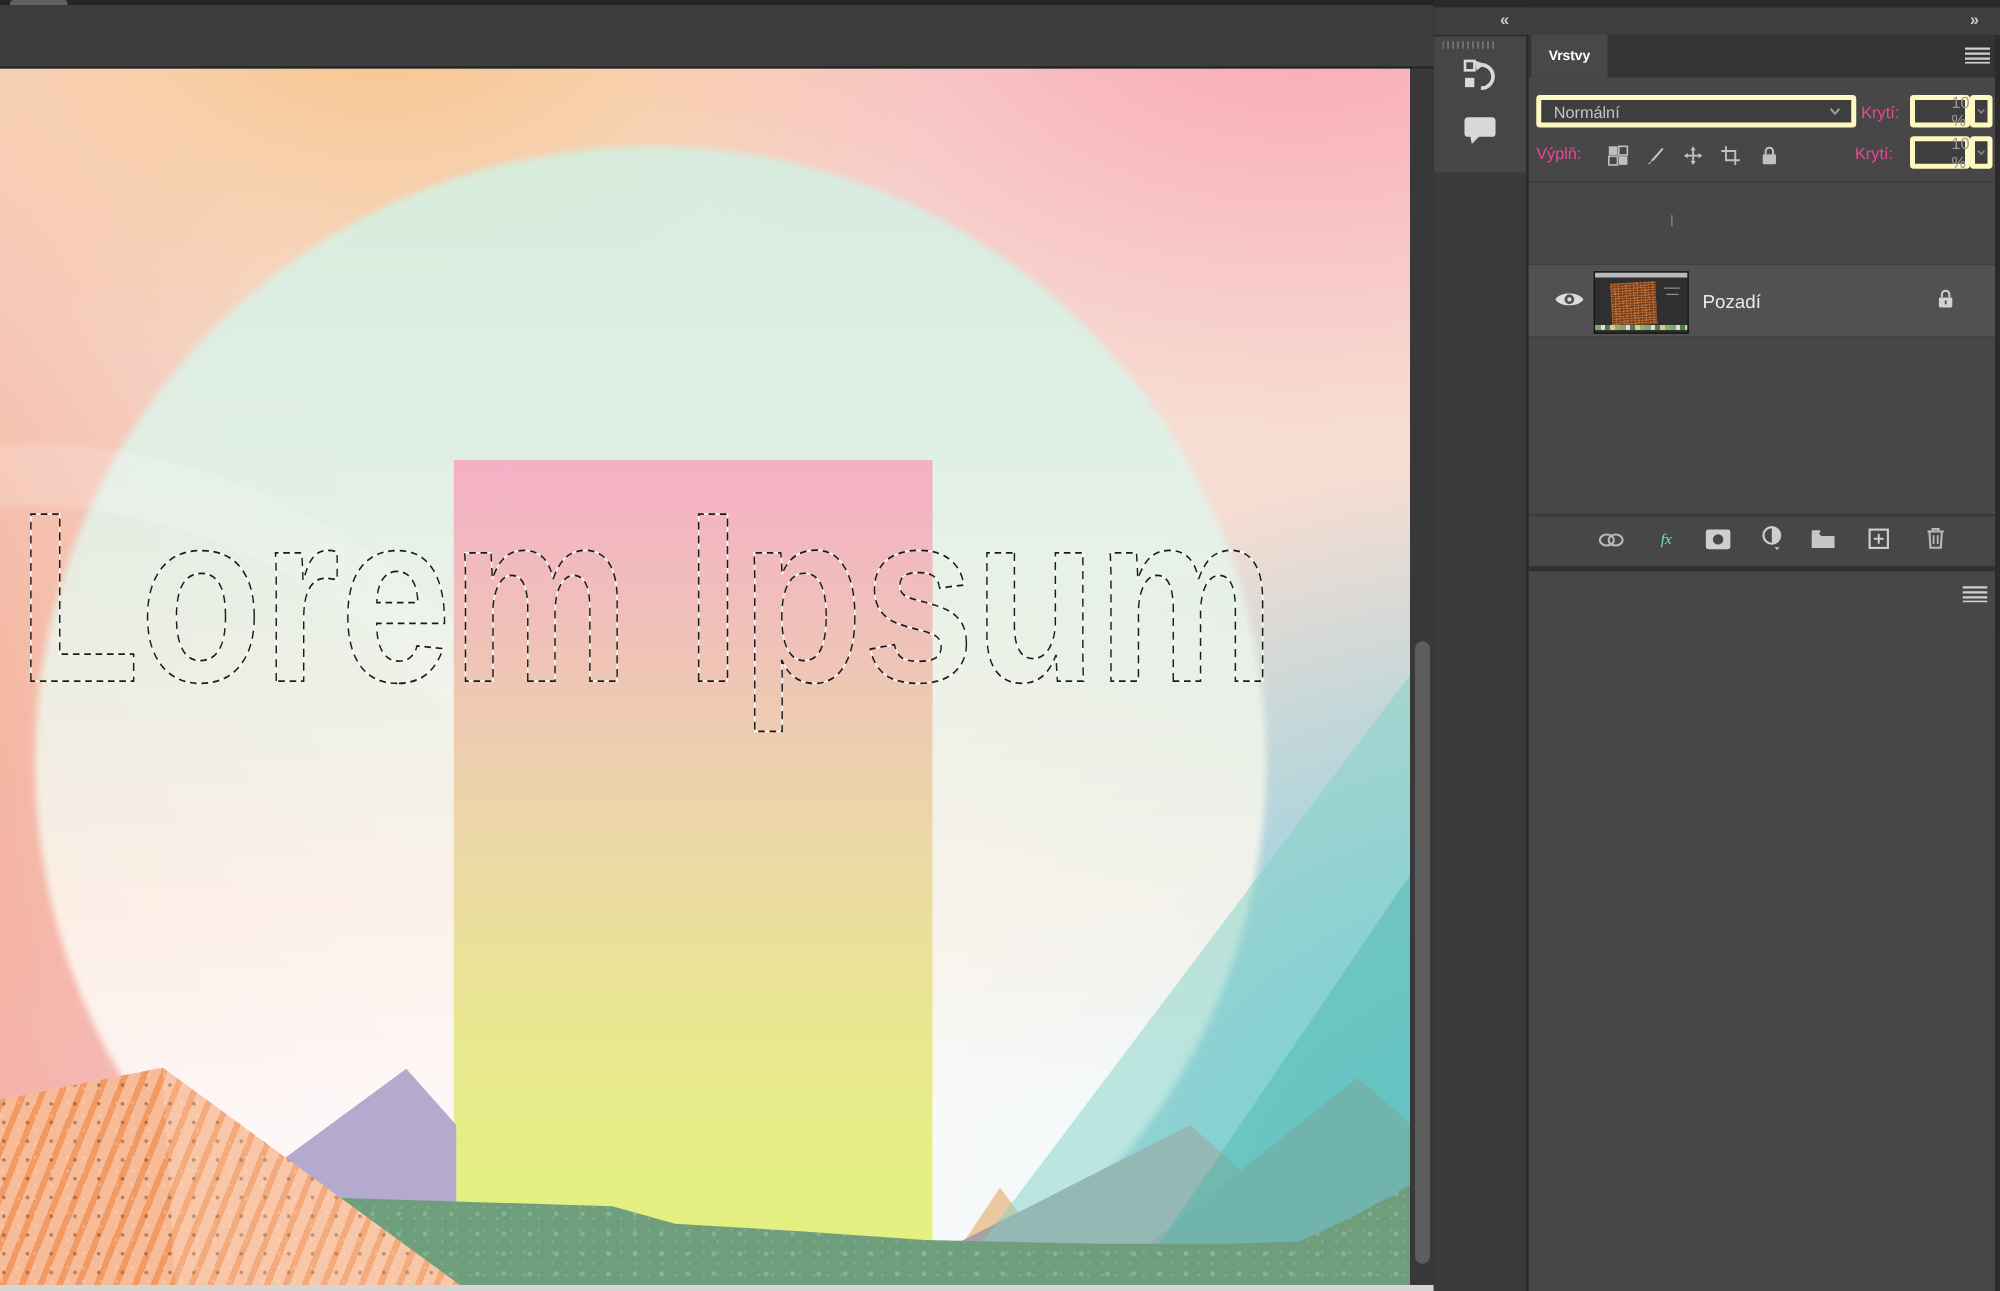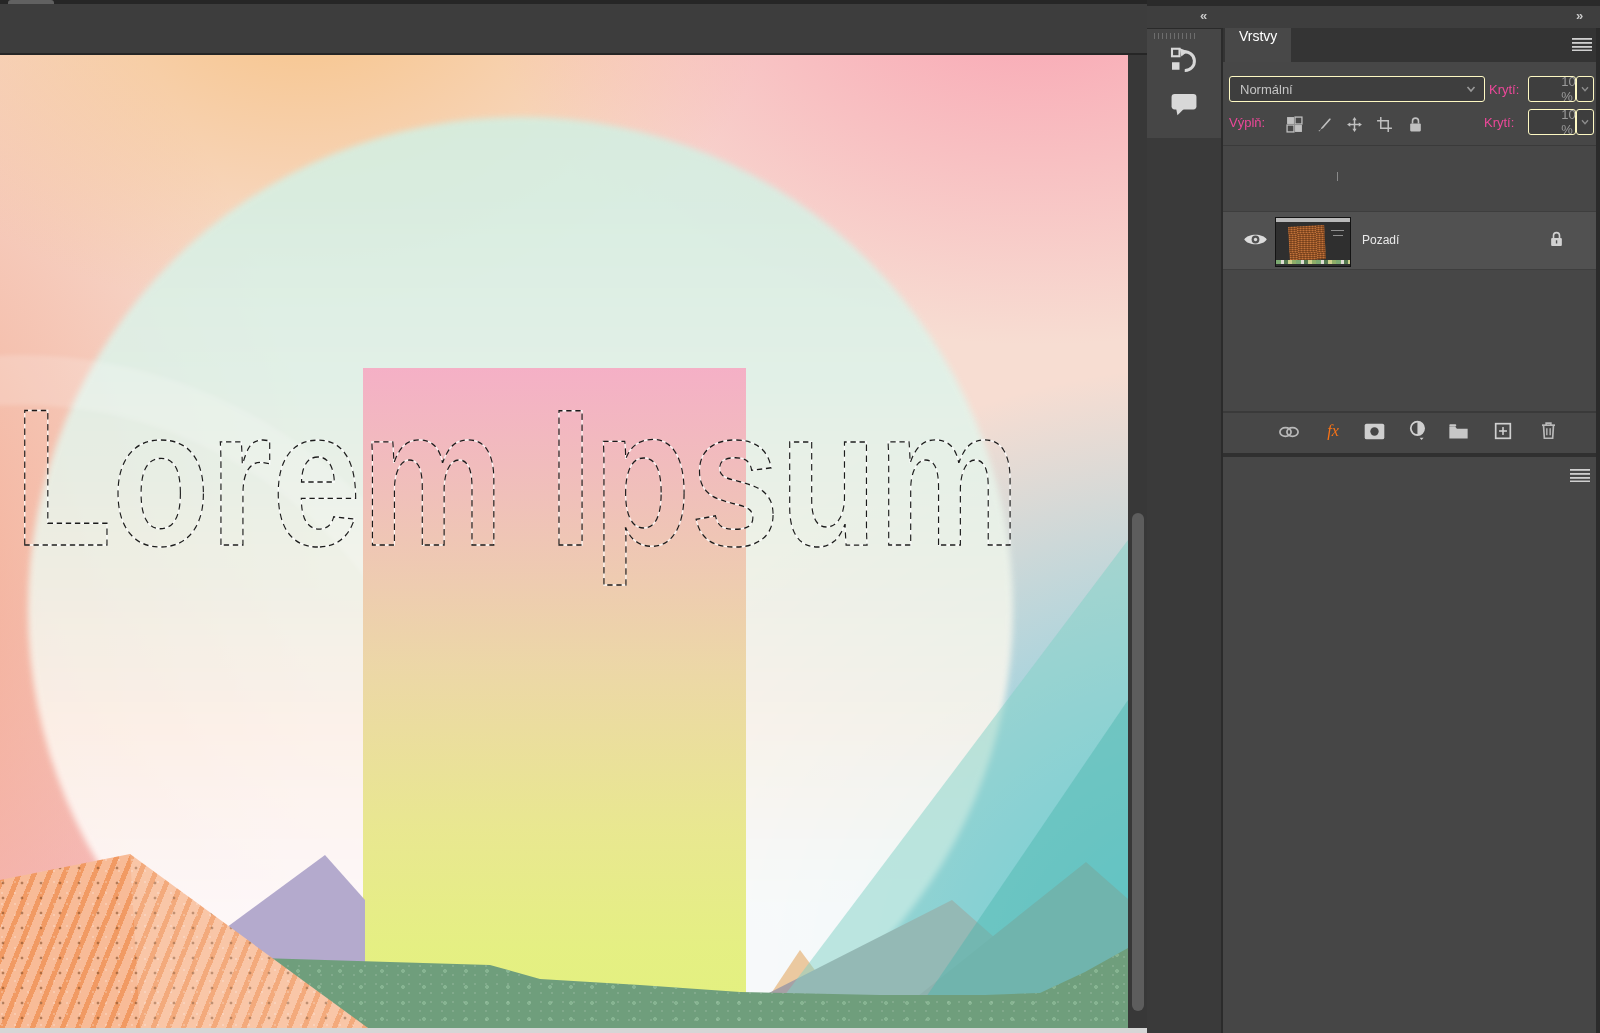--- a/index.html
+++ b/index.html
@@ -52,40 +52,40 @@
     background:repeating-linear-gradient(90deg,#6e6e6e 0 1px,transparent 1px 4px);}
   .strip-btn{width:40px;height:32px;display:flex;align-items:center;justify-content:center;}
   .col-divider{left:1221px;top:28px;width:2px;height:1005px;background:#2b2b2b;}
   
   .dock-topstrip{left:1147px;top:0;width:453px;height:6px;background:#2a2a2a;}
   .dock-topbar{left:1147px;top:6px;width:453px;height:22px;background:#3e3e3e;border-bottom:1px solid #2a2a2a;}
   .chev-dbl{color:#c9c9c9;font-size:13px;font-weight:bold;line-height:18px;}
   
   .panel-col{left:1223px;top:28px;width:373px;height:1005px;background:#474747;}
   .tabrow{left:1223px;top:28px;width:373px;height:34px;background:#343434;}
-  .tab-active{background:#484848;color:#fff;font-size:14px;font-weight:normal;
-    display:flex;align-items:flex-start;padding:0 14px;height:100%;box-sizing:border-box;}
+  .tab-active{background:#484848;color:#fff;font-size:11px;font-weight:bold;
+    display:flex;align-items:center;padding:0 14px;height:100%;box-sizing:border-box;}
   .panel-label{color:#ec4899;font-size:13px;}
   .value-text{color:#9a9a9a;font-size:13px;margin-left:40px;}
-  .field{background:#3e3e3e;border:1px solid #fef9c3;border-radius:3px;box-sizing:border-box;
+  .field{background:#3e3e3e;border:4px solid #fef9c3;border-radius:3px;box-sizing:border-box;
     display:flex;align-items:center;}
   .sep{background:#3a3a3a;}
   .layer-row{left:1223px;top:211px;width:373px;height:59px;background:#515151;
     border-top:1px solid #3e3e3e;border-bottom:1px solid #3e3e3e;box-sizing:border-box;}
-  .layer-name{color:#e9e9e9;font-size:12px;}
+  .layer-name{color:#e9e9e9;font-size:15px;}
   .thumb{left:1275px;top:217px;width:74px;height:48px;background:#2f2f2f;border:1px solid #141414;overflow:hidden;}
   .lt-top{left:0;top:0;width:74px;height:4px;background:#b9b9b9;}
   .lt-canvas{left:13px;top:8px;width:36px;height:34px;background:#9f5a2a;transform:rotate(-3deg);
     background-image:repeating-linear-gradient(0deg,rgba(60,30,10,.4) 0 1px,transparent 1px 2px),
       repeating-linear-gradient(90deg,rgba(255,160,90,.35) 0 1px,transparent 1px 3px);}
   .lt-line{background:#8f8f8f;height:1px;}
   .lt-bottom{left:0;top:42px;width:74px;height:4px;
     background:repeating-linear-gradient(90deg,#7aa870 0 5px,#dedcd2 5px 8px,#53794f 8px 12px,#cdd08b 12px 16px,#8fae68 16px 20px);}
   .action-btn{width:26px;height:26px;display:flex;align-items:center;justify-content:center;}
-  .fx-glyph{color:#f97316;font-size:16px;font-style:italic;font-family:"Liberation Serif",serif;}
+  .fx-glyph{color:#5eead4;font-size:12px;font-style:italic;font-family:"Liberation Serif",serif;}
   .cesty-row{left:1223px;top:457px;width:373px;height:43px;background:#383838;}
   .cesty-body{left:1223px;top:500px;width:373px;height:533px;background:#464646;}
   .hamb{display:block;}
   .stray{left:1337px;top:172px;width:1px;height:9px;background:#8a8a8a;}
 </style>
 </head>
 <body>
 
 <div id="root">
 

